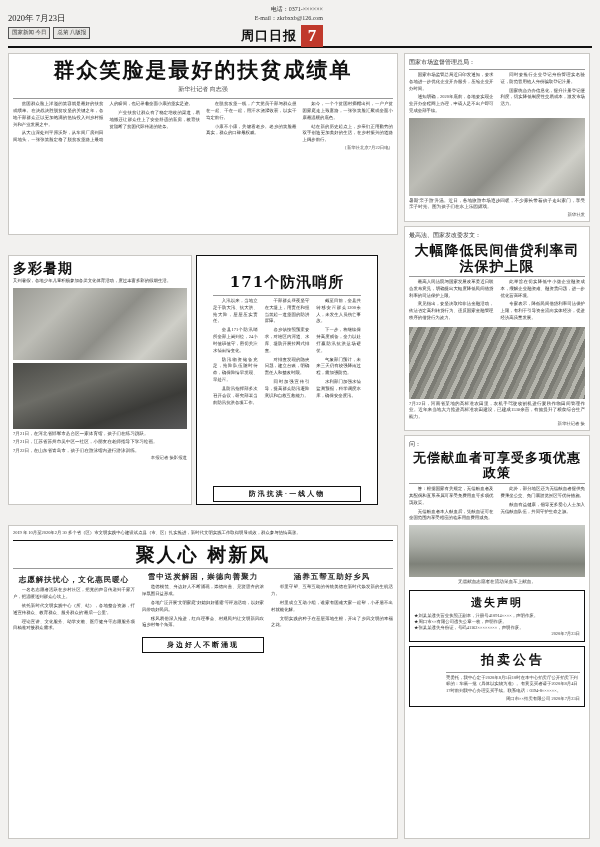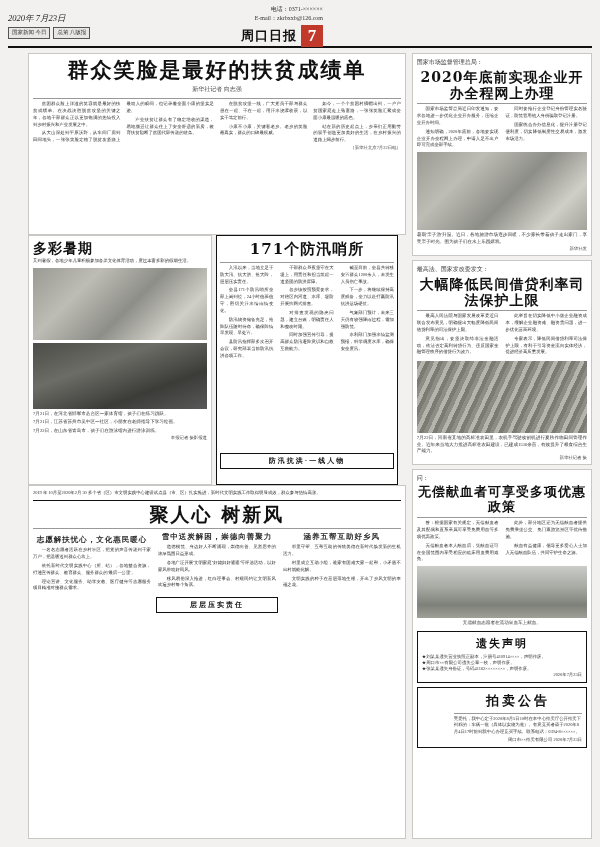--- a/index.html
+++ b/index.html
@@ -18,21 +18,21 @@
     padding:6px 8px 6px 8px;
   }
   
   .masthead{
     position:relative;
     height:40px;
     border-bottom:2px solid #111;
     display:flex;align-items:center;
   }
   .mh-left{font-size:8px;color:#222;width:150px;line-height:1.3;}
-  .mh-date{font-size:8.5px;font-style:italic;}
+  .mh-date{font-size:8.5px;}
   .mh-badges{display:flex;gap:3px;margin-top:3px;}
   .badge{
     border:1px solid #555;font-size:5.5px;padding:1px 3px;color:#333;background:#e8e7e4;
   }
   .mh-title{
     flex:1;text-align:center;
   }
   .mh-title .t{
     display:inline-block;
     font-size:26px;font-weight:bold;letter-spacing:4px;
@@ -47,21 +47,21 @@
   }
   .mh-paper .name{font-size:13px;font-weight:bold;letter-spacing:1px;}
   .mh-num{
     background:#c0392b;color:#fff;font-size:17px;font-weight:bold;
     width:22px;height:22px;line-height:22px;text-align:center;
   }
   
   .body{
     display:flex;gap:6px;margin-top:5px;height:786px;
   }
-  .col-left{width:390px;display:flex;flex-direction:column;gap:0;margin-left:20px;}
+  .col-left{width:390px;display:flex;flex-direction:column;gap:20px;}
   .col-right{width:186px;display:flex;flex-direction:column;gap:4px;}
   .block{background:#fff;border:1px solid #c9c7c3;padding:4px;box-sizing:border-box;}
   .headline{
     text-align:center;font-weight:bold;line-height:1.15;
     font-family:"DejaVu Serif",serif;
   }
   .h1{font-size:21px;letter-spacing:2px;}
   .h2{font-size:14px;letter-spacing:1px;}
   .byline{text-align:center;font-size:6px;color:#444;margin:3px 0 4px;}
   .kicker{font-size:6px;color:#333;margin-bottom:2px;}
@@ -83,21 +83,21 @@
   }
   .photo.field{
     background:repeating-linear-gradient(115deg,#8d8d85 0 4px,#b5b5ad 4px 8px,#7b7b74 8px 12px);
   }
   .photo.sky{
     background:linear-gradient(180deg,#c9ccc7 0%,#a8aba4 40%,#7e8179 75%,#9fa198 100%);
   }
   .caption{font-size:4.6px;color:#333;line-height:1.4;margin-top:2px;text-align:justify;}
   .credit{font-size:4.4px;color:#444;text-align:right;margin-top:1px;}
   
-  .boxed{border:1px solid #111;padding:3px;box-sizing:border-box;background:#fff;}
+  .boxed{border:1px solid #111;padding:16px;box-sizing:border-box;background:#fff;}
   .boxtitle{
     text-align:center;font-weight:bold;font-size:15px;letter-spacing:1px;
     font-family:"DejaVu Serif",serif;margin:1px 0 3px;
   }
   .tagbar{
     border:1px solid #111;text-align:center;font-size:7px;letter-spacing:2px;
     padding:2px 0;margin-top:3px;font-weight:bold;
   }
   .sub-hd{font-size:7.5px;font-weight:bold;text-align:center;margin:3px 0 2px;letter-spacing:1px;}
   .ad{
@@ -198,29 +198,28 @@
           <p>理论宣讲、文化服务、助学支教、医疗健身等志愿服务项目精准对接群众需求。</p>
           <div class="sub-hd">雪中送炭解困，崇德向善聚力</div>
           <p>道德模范、身边好人不断涌现，崇德向善、见贤思齐的浓厚氛围日益形成。</p>
           <p>各地广泛开展'文明家庭''好媳妇好婆婆'等评选活动，以好家风带动好民风。</p>
           <p>移风易俗深入推进，红白理事会、村规民约让文明新风吹遍乡村每个角落。</p>
           <div class="sub-hd">涵养五帮互助好乡风</div>
           <p>邻里守望、互帮互助的传统美德在新时代焕发新的生机活力。</p>
           <p>村里成立互助小组，谁家有困难大家一起帮，小矛盾不出村就能化解。</p>
           <p>文明实践的种子在基层落地生根，开出了乡风文明的幸福之花。</p>
         </div>
-        <div class="tagbar" style="width:120px;margin:4px auto 0;">层层压实责任</div>
+        <div class="tagbar" style="width:120px;margin:4px auto 0;">身边好人不断涌现</div>
       </div>
     </div>
 
     <div class="col-right">
 
       <div class="block">
         <div class="kicker">国家市场监督管理总局：</div>
-        <div class="headline h2">2020年底前实现企业开办全程网上办理</div>
         <div class="thinrule"></div>
         <div class="cols2 txt">
           <p>国家市场监管总局近日印发通知，要求各地进一步优化企业开办服务，压缩企业开办时间。</p>
           <p>通知明确，2020年底前，各地要实现企业开办全程网上办理，申请人足不出户即可完成全部手续。</p>
           <p>同时要推行企业登记身份管理实名验证，防范冒用他人身份骗取登记注册。</p>
           <p>国家统合办办信息化，提升注册登记便利度，切实降低制度性交易成本，激发市场活力。</p>
         </div>
         <div class="photo" style="height:78px;margin-top:3px;"></div>
         <div class="caption">暑期'亲子游'升温。近日，各地旅游市场逐步回暖，不少家长带着孩子走出家门，享受亲子时光。图为孩子们在水上乐园嬉戏。</div>
         <div class="credit">新华社发</div>

